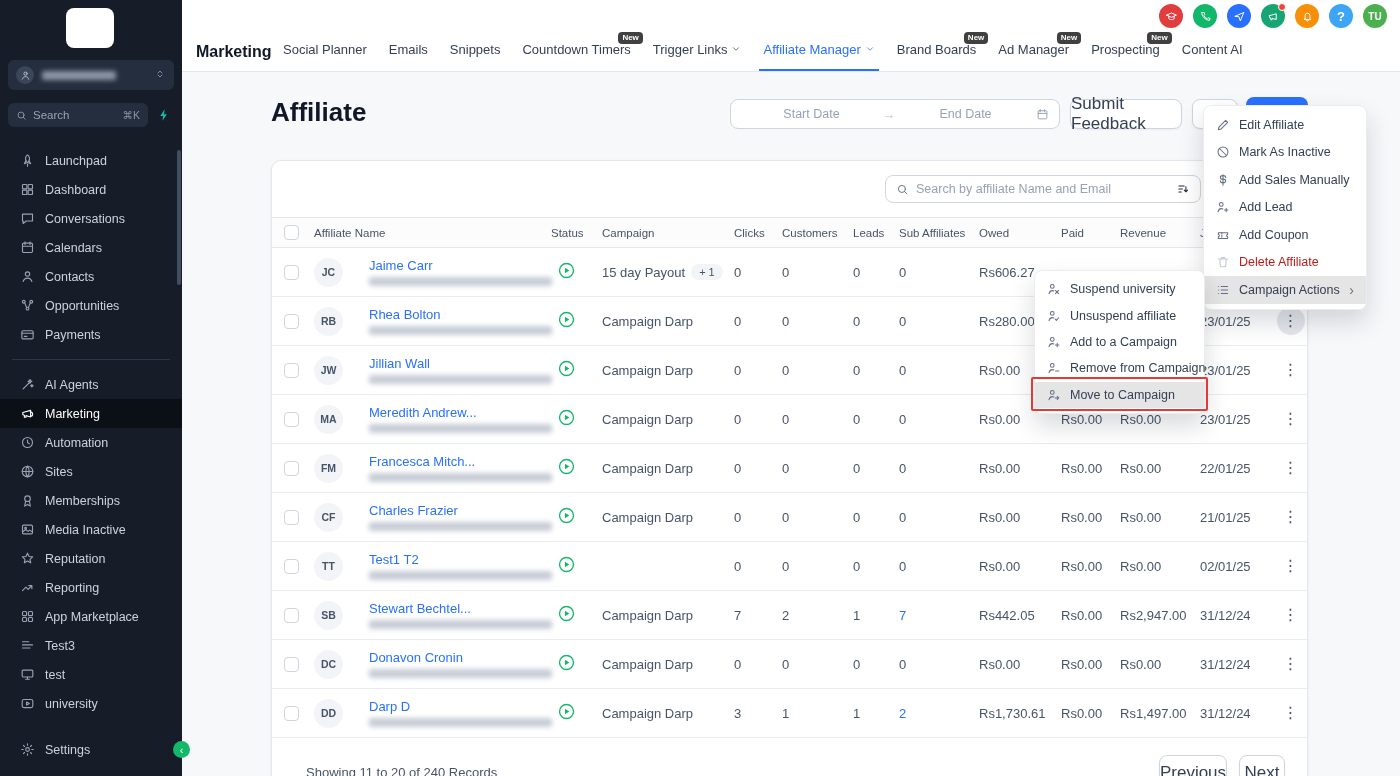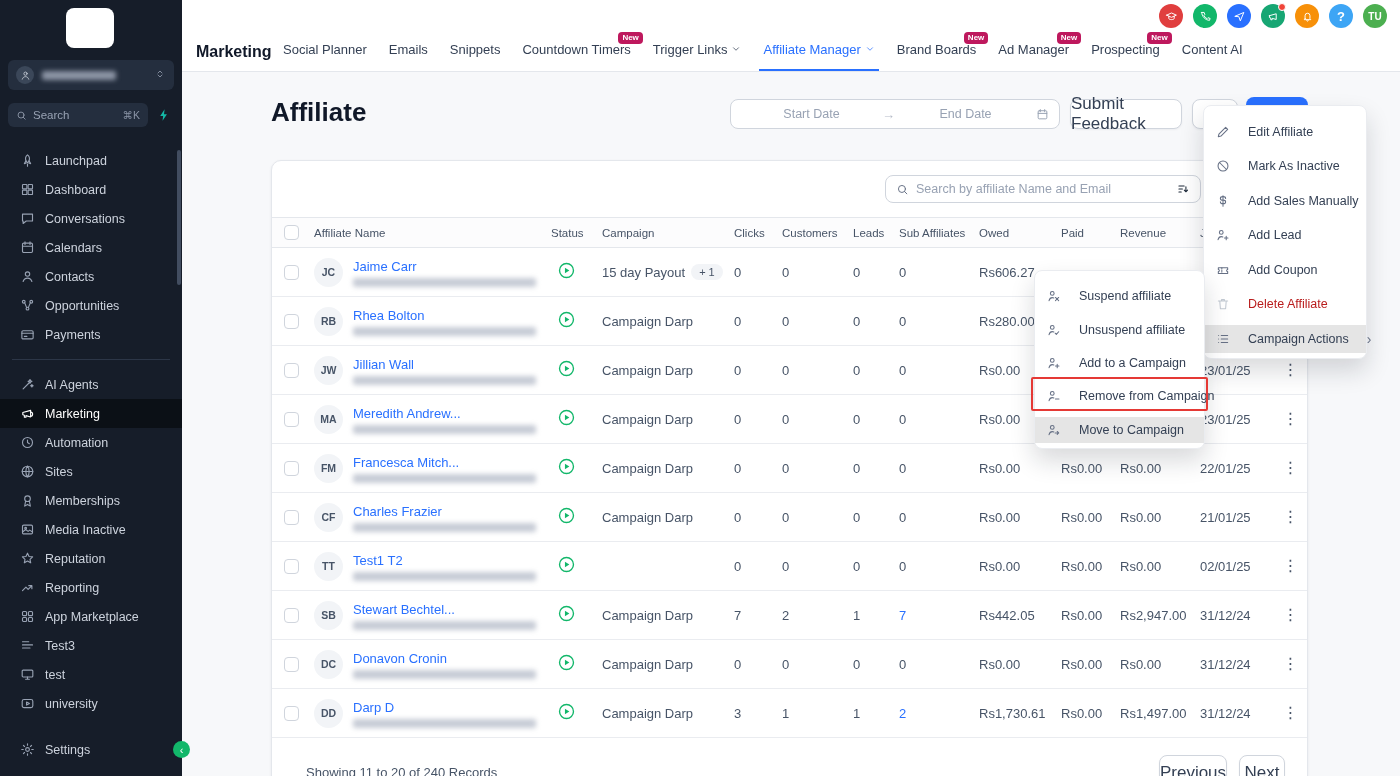--- a/index.html
+++ b/index.html
@@ -44,21 +44,21 @@
     font-size:10px; font-weight:bold; position:relative; cursor:pointer; }
   .qicon .q-ico { display:flex; align-items:center; justify-content:center; }
   .qicon svg { width:13px; height:13px; }
   .qicon .dot { position:absolute; top:-1px; right:-1px; width:8px; height:8px; background:#f04438; border:1.5px solid #fff; border-radius:50%; }
   .topbar-title { position:absolute; left:14px; top:43px; font-size:16px; font-weight:700; color:#101828; }
   .tabs { position:absolute; left:101px; bottom:0; height:44px; display:flex; align-items:center; gap:22px; }
   .tab { position:relative; font-size:13px; color:#344054; display:flex; align-items:center; gap:4px; height:100%; cursor:pointer; white-space:nowrap; }
   .tab .tab-chevron { display:flex; } .tab .tab-chevron svg { width:10px; height:10px; }
   .tab.active { color:#2970ff; font-weight:500; }
   .tab.active::after { content:""; position:absolute; bottom:0; left:-4px; right:-4px; height:2px; background:#2970ff; }
-  .tab .badge { position:absolute; top:5px; right:-12px; background:#be185d; color:#fff; font-size:8px; font-weight:700;
+  .tab .badge { position:absolute; top:5px; right:-12px; background:#404040; color:#fff; font-size:8px; font-weight:700;
     padding:2px 4px; border-radius:4px; line-height:1; }
 
   
   .page-title { position:absolute; left:271px; top:97px; font-size:26px; font-weight:600; color:#101828; }
   .daterange { position:absolute; left:730px; top:99px; width:330px; height:30px; background:#fff; border:1px solid #d0d5dd;
     border-radius:8px; display:flex; align-items:center; font-size:12.5px; color:#98a2b3; padding:0 10px; cursor:pointer; }
   .daterange .dr-seg { flex:1; text-align:center; }
   .daterange .dr-arrow { color:#b6bcc8; font-size:13px; }
   .daterange .dr-cal { display:flex; color:#98a2b3; } .daterange .dr-cal svg { width:13px; height:13px; }
   .btn { display:flex; align-items:center; justify-content:center; background:#fff; border:1px solid #d0d5dd; border-radius:8px;
@@ -76,21 +76,21 @@
   .table-search .ph { flex:1; }
   .table-search .sort { display:flex; color:#1d2939; cursor:pointer; } .table-search .sort svg { width:14px; height:14px; }
   .grid-cols { display:grid; grid-template-columns:42px 237px 51px 132px 48px 71px 46px 80px 82px 59px 80px 74px 1fr; align-items:center; }
   .thead { position:absolute; left:0; top:56px; width:100%; height:31px; font-size:11.5px; color:#475467; background:#fcfcfd;
     border-top:1px solid #e4e7ec; border-bottom:1px solid #e4e7ec; }
   .th { white-space:nowrap; overflow:hidden; }
   .tbody { position:absolute; left:0; top:87px; width:100%; }
   .trow { height:49px; border-bottom:1px solid #eaecf0; font-size:13px; color:#475467; }
   .cell-check { padding-left:12px; display:flex; }
   .checkbox { width:15px; height:15px; border:1.4px solid #d0d5dd; border-radius:4px; background:#fff; cursor:pointer; }
-  .cell-name { display:flex; align-items:flex-end; gap:10px; padding-right:8px; }
+  .cell-name { display:flex; align-items:flex-start; gap:26px; padding-right:8px; }
   .av { width:29px; height:29px; border-radius:50%; background:#f2f4f7; color:#475467; font-size:10.5px; font-weight:700;
     display:flex; align-items:center; justify-content:center; flex:0 0 29px; }
   .name-wrap { display:flex; flex-direction:column; gap:4px; }
   .name-link { color:#2970ff; font-size:13px; cursor:pointer; white-space:nowrap; }
   .email-blur { width:183px; }
   .cell-status { padding-left:6px; display:flex; }
   .cell-status svg { width:19px; height:19px; }
   .cell-campaign { display:flex; align-items:center; gap:6px; white-space:nowrap; }
   .pill { background:#f2f4f7; border-radius:11px; padding:2px 8px; font-size:11px; color:#475467; }
   .c-num.link, .cell .link { color:#2970ff; cursor:pointer; }
@@ -99,21 +99,21 @@
     color:#475467; font-size:16px; line-height:1; cursor:pointer; }
   .kebab.active { background:#e4e7ec; }
   .card-footer { position:absolute; left:0; top:594px; width:100%; display:flex; align-items:flex-start; padding:0 22px 0 34px; }
   .showing { font-size:13px; color:#475467; margin-top:10px; }
   .pg-btns { margin-left:auto; display:flex; gap:12px; }
   .pg-btn { height:36px; } .pg-prev { width:68px; } .pg-next { width:46px; }
 
   
   .dropdown { position:fixed; left:1203px; top:105px; width:164px; background:#fff; border:1px solid #eaecf0; border-radius:8px;
     box-shadow:0 12px 24px rgba(16,24,40,.16); padding:5px 0; z-index:50; }
-  .menu-item { height:27.5px; display:flex; align-items:center; gap:18px; padding:0 12px; font-size:12.5px; color:#344054; cursor:pointer; white-space:nowrap;margin-top:7px; }
+  .menu-item { height:27.5px; display:flex; align-items:center; gap:9px; padding:0 12px; font-size:12.5px; color:#344054; cursor:pointer; white-space:nowrap; }
   .menu-item .mi-icon { width:14px; height:14px; display:flex; color:#667085; flex:0 0 14px; }
   .menu-item .mi-icon svg { width:14px; height:14px; }
   .menu-item.disabled { color:#b91c1c; } .menu-item.disabled .mi-icon { color:#c2c9d2; }
   .menu-item.highlight { background:#e5e5e5; }
   .menu-item .mi-chevron { margin-left:auto; color:#667085; font-size:14px; }
   .submenu { position:fixed; left:1034px; top:270px; width:171px; background:#fff; border:1px solid #eaecf0; border-radius:8px;
     box-shadow:0 12px 24px rgba(16,24,40,.16); padding:5px 0; z-index:60; }
   .submenu .menu-item { height:26.4px; }
   .red-box { position:fixed; left:1031px; top:377px; width:177px; height:34px; border:2px solid #e53935; border-radius:2px;
     z-index:70; pointer-events:none; }
@@ -919,21 +919,21 @@
   </div>
 <div class="submenu" id="submenu-list">
     <div class="menu-item">
     <span class="mi-icon">
         <svg viewBox="0 0 24 24" fill="none" stroke="currentColor" stroke-width="1.8" stroke-linecap="round" stroke-linejoin="round">
           <circle cx="9" cy="7.5" r="3.2"></circle>
           <path d="M3.5 20c.9-3.4 3-5.2 5.5-5.2 1 0 1.9.2 2.7.7"></path>
           <path d="M14.5 14.5L20 20M20 14.5L14.5 20"></path>
         </svg>
       </span>
-    <span class="mi-label">Suspend affiliate</span>
+    <span class="mi-label">Suspend university</span>
 
   </div>
     <div class="menu-item">
     <span class="mi-icon">
         <svg viewBox="0 0 24 24" fill="none" stroke="currentColor" stroke-width="1.8" stroke-linecap="round" stroke-linejoin="round">
           <circle cx="9" cy="7.5" r="3.2"></circle>
           <path d="M3.5 20c.9-3.4 3-5.2 5.5-5.2 1 0 1.9.2 2.7.7"></path>
           <path d="M14 17.5l2 2 4-4.5"></path>
         </svg>
       </span>

